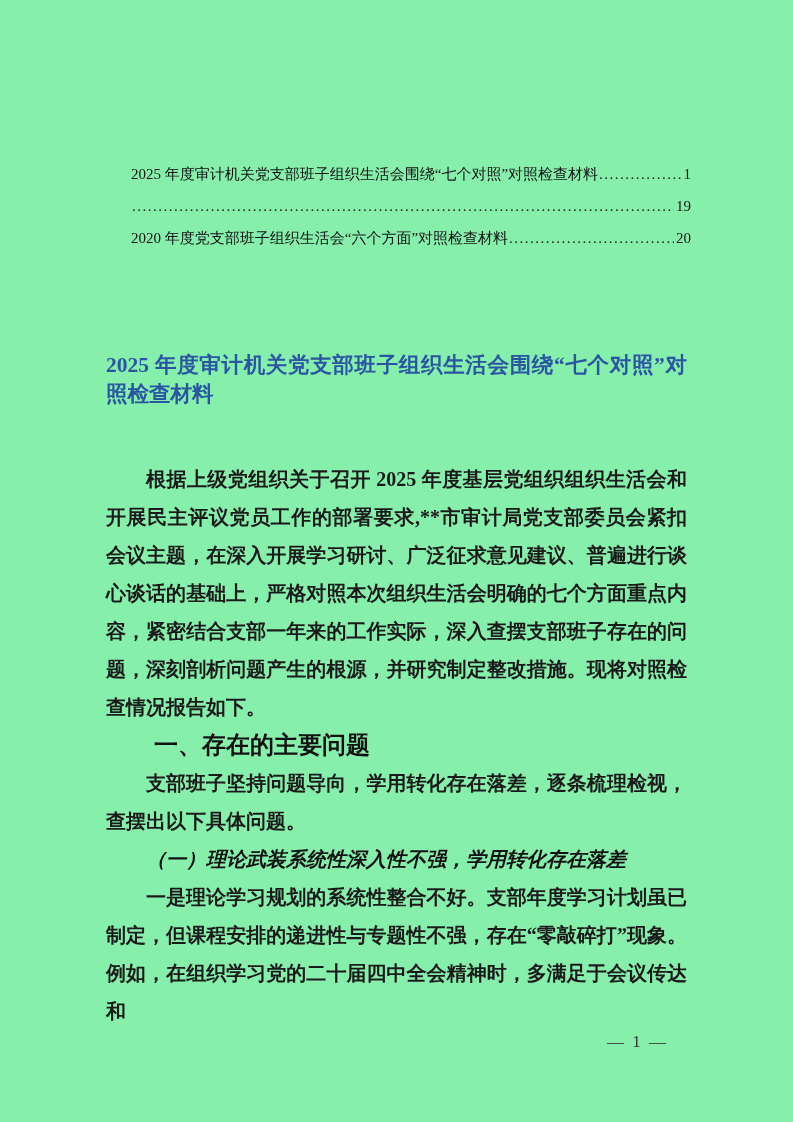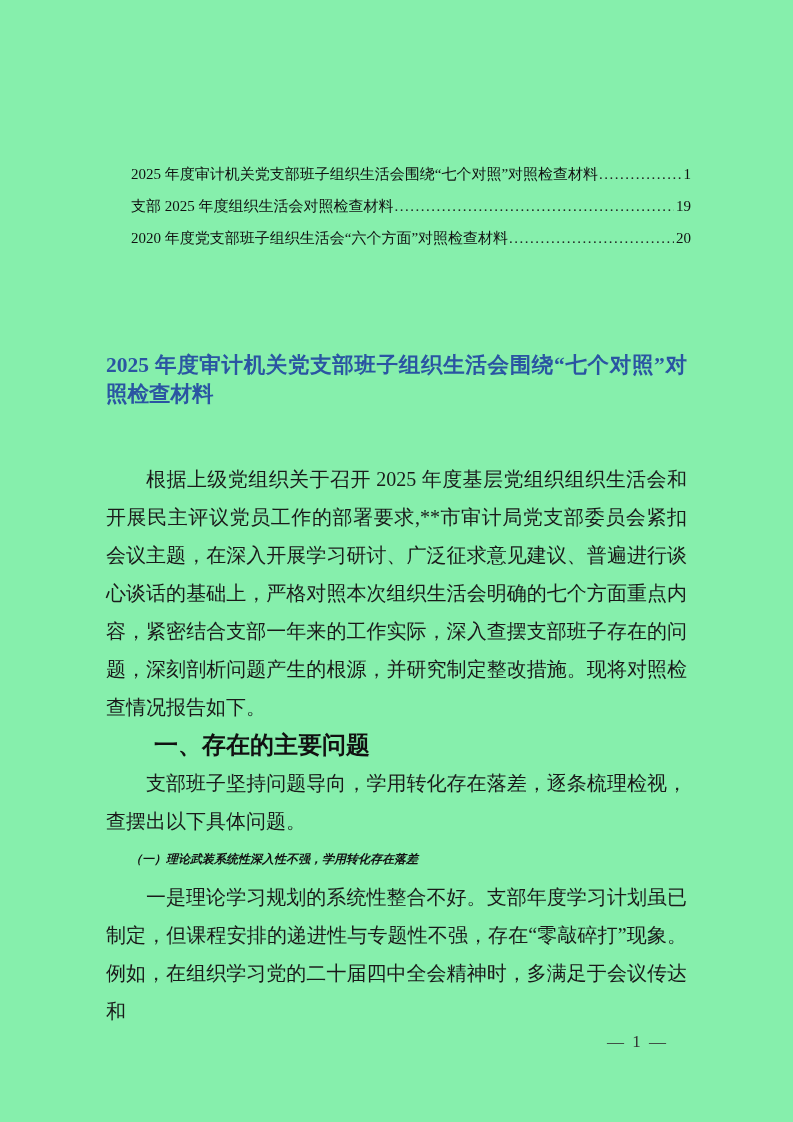--- a/index.html
+++ b/index.html
@@ -79,33 +79,33 @@
     line-height: 38px;
     text-align: justify;
     color: #1a1a1a;
   }
   .body-text p, .body-text h2, .body-text h3 {
     margin: 0;
     padding: 0;
     text-indent: 2em;
   }
   .para {
-    font-weight: 400;
+    font-weight: 700;
   }
   .h-hei {
     font-family: "Liberation Sans", "DejaVu Sans", sans-serif;
     font-weight: 700;
     font-size: 24px;
     color: #111111;
   }
   .h-kai {
     font-family: "Liberation Serif", "DejaVu Serif", serif;
     font-weight: 700;
     font-style: italic;
-    font-size: 12px;
+    font-size: 20px;
     color: #111111;
   }
 
   
   .footer {
     position: absolute;
     top: 1032px;
     right: 125px;
     font-size: 17px;
     line-height: 20px;
@@ -118,21 +118,20 @@
 
 <div class="page">
 
   <nav class="toc">
     <div class="toc-entry">
       <span class="toc-title">2025 年度审计机关党支部班子组织生活会围绕“七个对照”对照检查材料</span>
       <span class="toc-leader"></span>
       <span class="toc-page">1</span>
     </div>
     <div class="toc-entry">
-      <span class="toc-title">支部 2025 年度组织生活会对照检查材料</span>
       <span class="toc-leader"></span>
       <span class="toc-page">19</span>
     </div>
     <div class="toc-entry">
       <span class="toc-title">2020 年度党支部班子组织生活会“六个方面”对照检查材料</span>
       <span class="toc-leader"></span>
       <span class="toc-page">20</span>
     </div>
   </nav>
 

